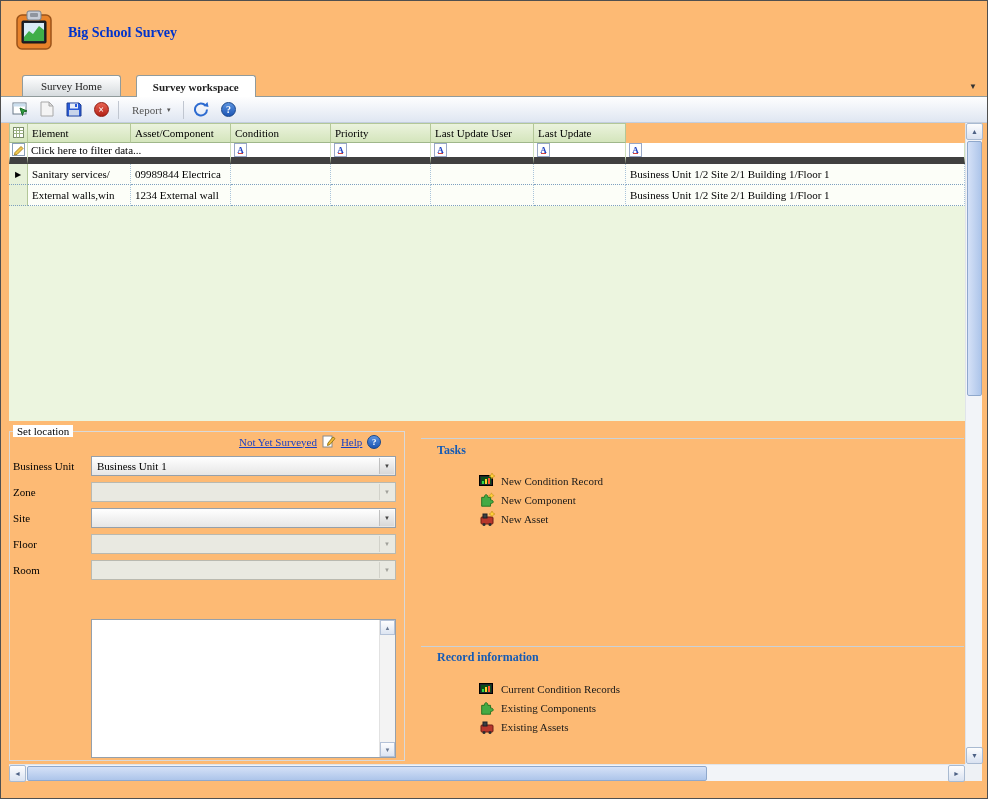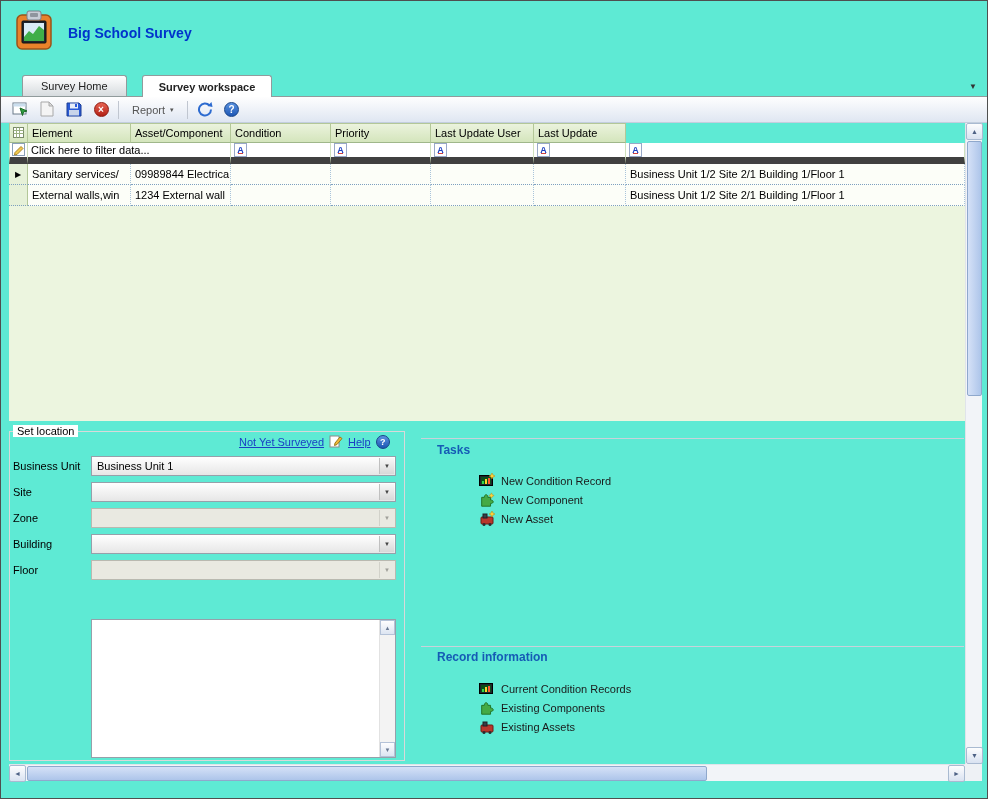--- a/index.html
+++ b/index.html
@@ -1,18 +1,18 @@
 <!DOCTYPE html>
 <html><head>
 <meta charset="utf-8">
 <style>
   * { margin:0; padding:0; box-sizing:border-box; }
   html,body { background:#fff; }
   body { font-family:"Liberation Sans", sans-serif; font-size:11px; color:#000; }
-  .window { position:relative; width:988px; height:799px; border:1px solid #4f4f4f; background:#5eead4; overflow:hidden; }
+  .window { position:relative; width:988px; height:799px; border:1px solid #4f4f4f; background:#fdba74; overflow:hidden;font-family:Liberation Serif, serif; }
 
   
   .app-icon { position:absolute; left:13px; top:8px; width:40px; height:42px; }
   .app-title { position:absolute; left:67px; top:24px; font-size:14px; font-weight:bold; color:#0033cc; }
 
   
   .tabstrip { position:absolute; left:0; top:75px; width:100%; height:21px; border-bottom:1px solid #919b9c; padding-left:6px; display:flex; align-items:flex-end; }
   .tab { height:21px; padding:0 18px; border:1px solid #919b9c; border-bottom:none; border-radius:3px 3px 0 0; background:linear-gradient(#ffffff,#d6dbde); display:flex; align-items:center; font-size:11px; color:#222;margin-left:15px; }
   .tab.active { background:#fff; font-weight:bold; height:22px; margin-bottom:-1px; position:relative; z-index:2; padding:0 16px; }
   .tab-overflow { position:absolute; right:10px; top:81px; font-size:8px; color:#333; cursor:default; }
@@ -247,42 +247,42 @@
 
   <div class="fields">
     <div class="field-row">
       <span class="field-label">Business Unit</span>
       <div class="combo">
         <span>Business Unit 1</span>
         <span class="arr">▼</span>
       </div>
     </div>
     <div class="field-row">
+      <span class="field-label">Zone</span>
+      <div class="combo disabled">
+        <span></span>
+        <span class="arr">▼</span>
+      </div>
+    </div>
+    <div class="field-row">
       <span class="field-label">Site</span>
       <div class="combo">
         <span></span>
         <span class="arr">▼</span>
       </div>
     </div>
     <div class="field-row">
-      <span class="field-label">Zone</span>
+      <span class="field-label">Floor</span>
       <div class="combo disabled">
         <span></span>
         <span class="arr">▼</span>
       </div>
     </div>
     <div class="field-row">
-      <span class="field-label">Building</span>
-      <div class="combo">
-        <span></span>
-        <span class="arr">▼</span>
-      </div>
-    </div>
-    <div class="field-row">
-      <span class="field-label">Floor</span>
+      <span class="field-label">Room</span>
       <div class="combo disabled">
         <span></span>
         <span class="arr">▼</span>
       </div>
     </div>
   </div>
 
   <div class="listbox">
     <div class="lb-scroll">
       <div class="lb-btn lb-up">

